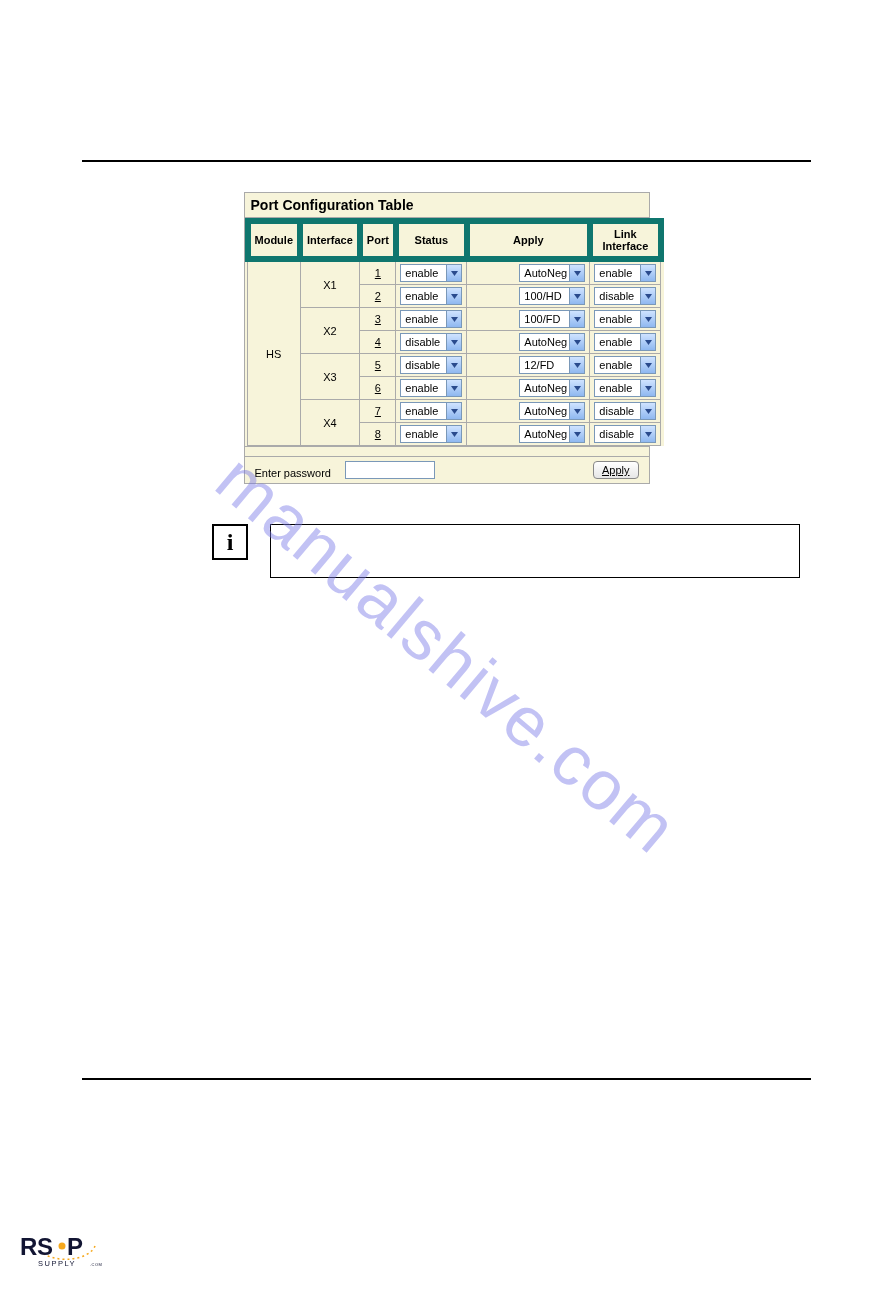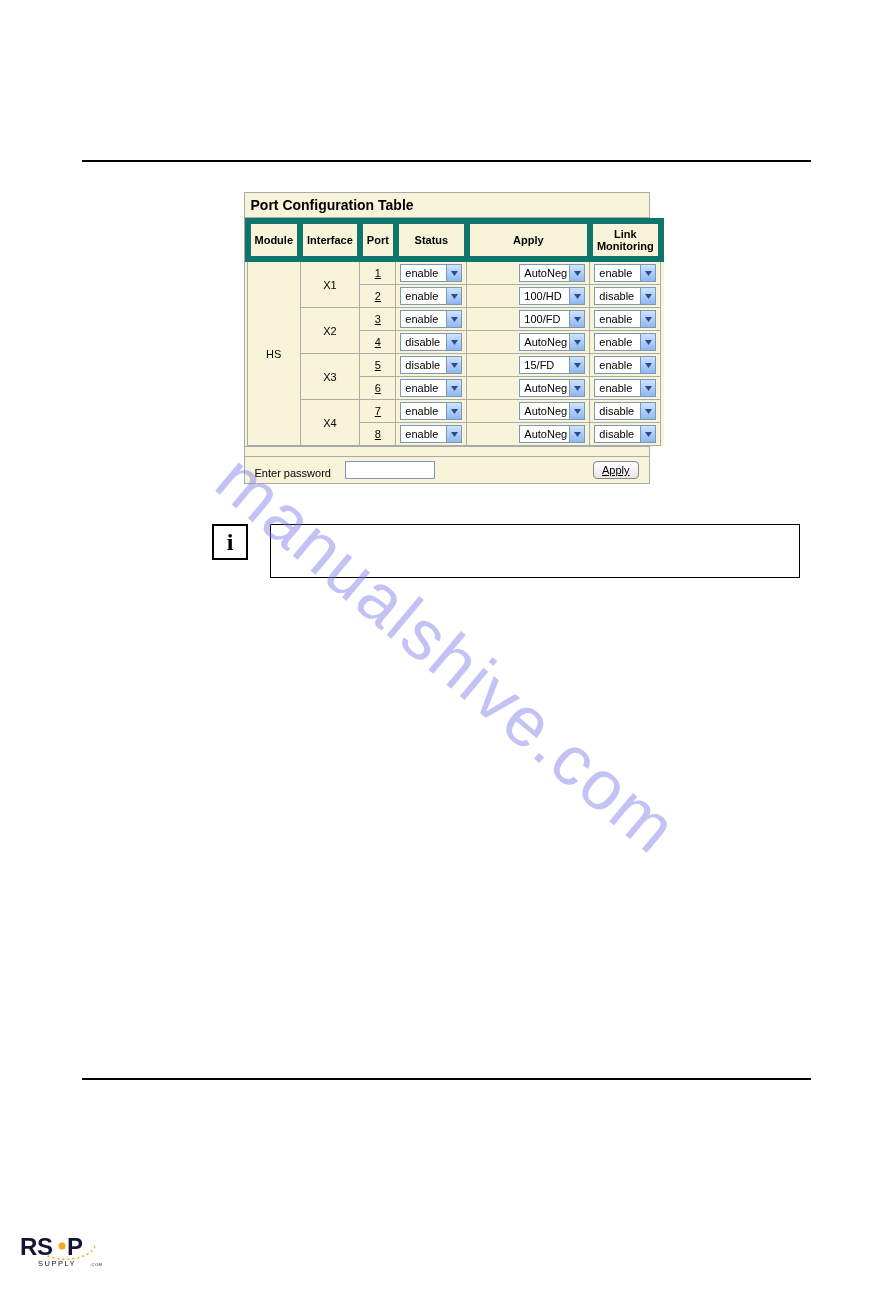--- a/index.html
+++ b/index.html
@@ -166,21 +166,21 @@
   <div class="config-wrap">
     <div class="config-title">Port Configuration Table</div>
     <table class="port-table">
       <thead>
         <tr>
           <th>Module</th>
           <th>Interface</th>
           <th>Port</th>
           <th>Status</th>
           <th>Apply</th>
-          <th>Link Monitoring</th>
+          <th>Link Interface</th>
         </tr>
       </thead>
       <tbody>
 
         <tr>
           <td rowspan="8">HS</td>
           <td rowspan="2">X1</td>
           <td class="port-num">1</td>
           <td><span class="sel">
                 <span class="sel-text">enable</span>
@@ -296,21 +296,21 @@
           <td class="port-num">5</td>
           <td><span class="sel">
                 <span class="sel-text">disable</span>
                 <span class="sel-arrow">
                   <svg viewBox="0 0 7 5">
                     <path d="M0 0 L7 0 L3.5 5 Z" fill="#2a4b8d"></path>
                   </svg>
                 </span>
               </span></td>
           <td><span class="sel sel-wide">
-                <span class="sel-text">15/FD</span>
+                <span class="sel-text">12/FD</span>
                 <span class="sel-arrow">
                   <svg viewBox="0 0 7 5">
                     <path d="M0 0 L7 0 L3.5 5 Z" fill="#2a4b8d"></path>
                   </svg>
                 </span>
               </span></td>
           <td><span class="sel">
                 <span class="sel-text">enable</span>
                 <span class="sel-arrow">
                   <svg viewBox="0 0 7 5">

